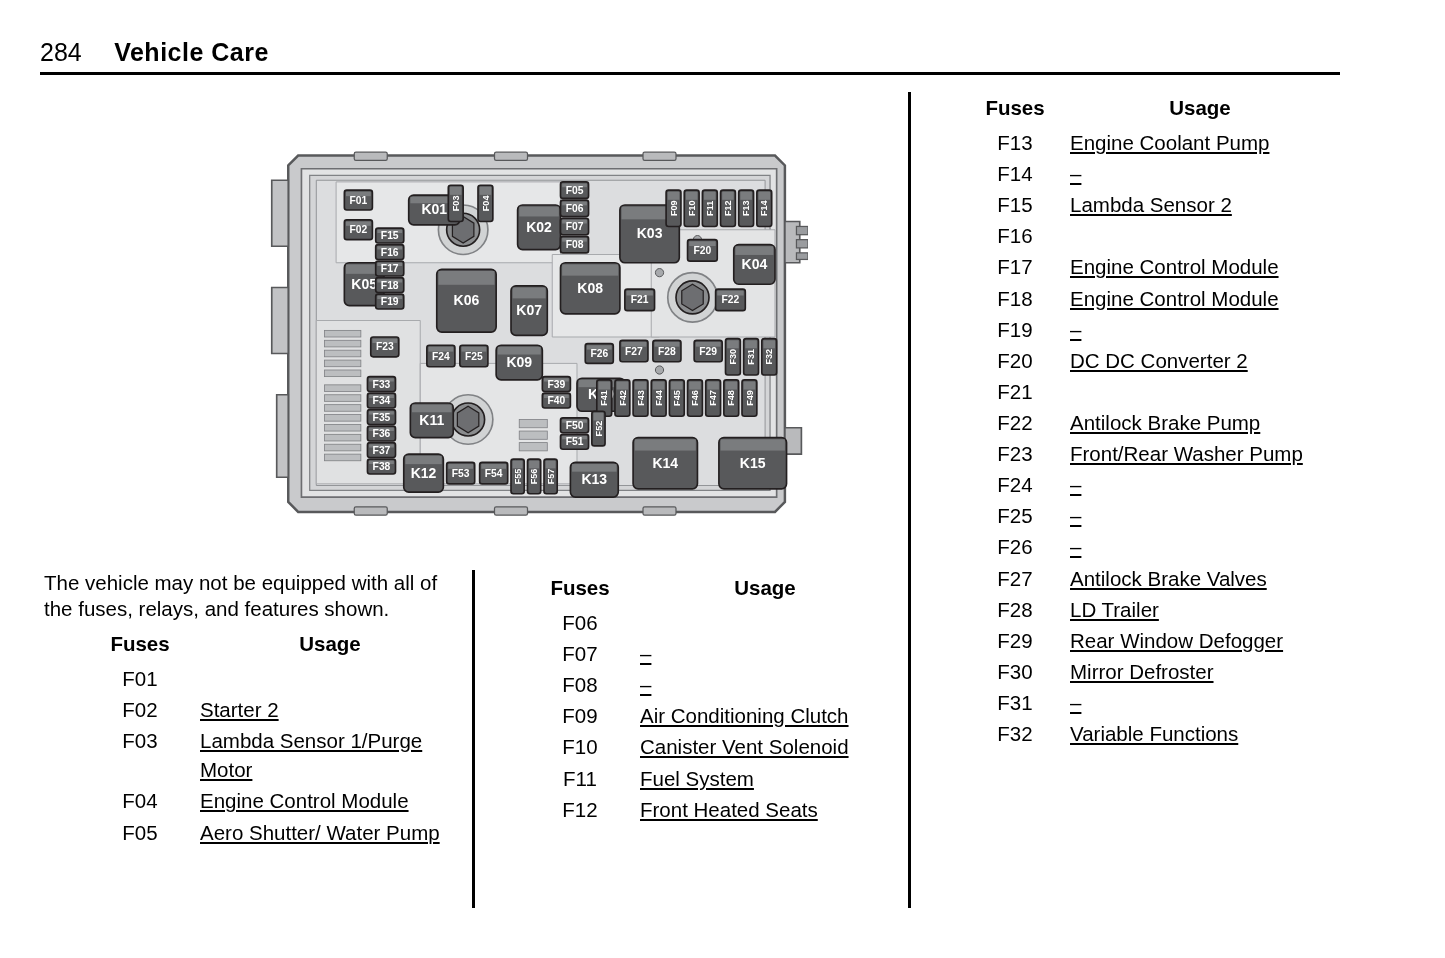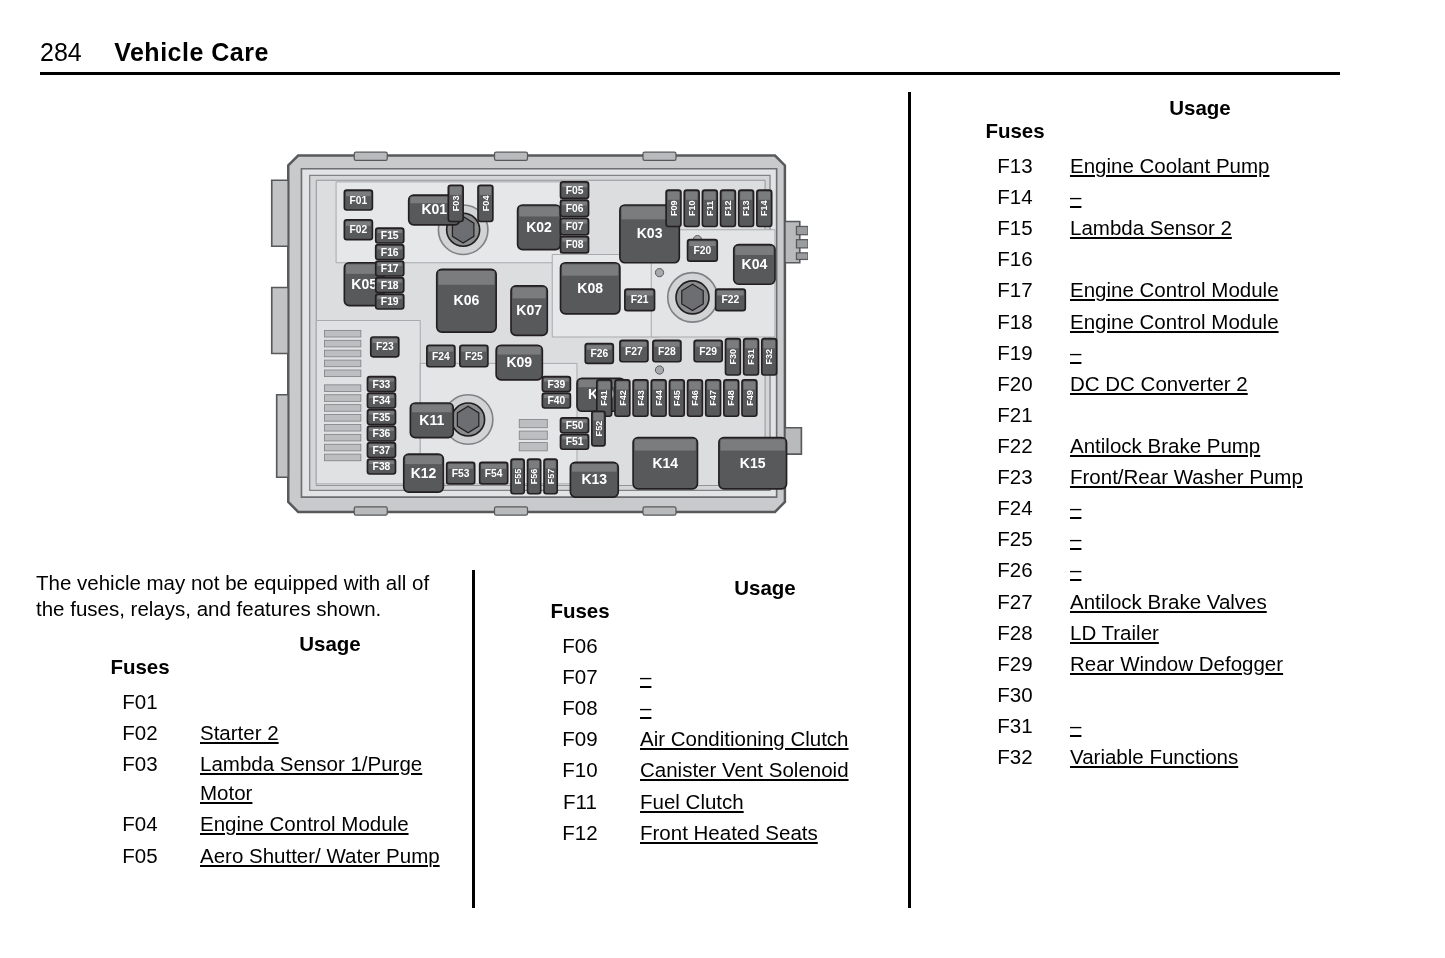--- a/index.html
+++ b/index.html
@@ -57,21 +57,21 @@
     font-weight: bold;
     text-anchor: middle;
     dominant-baseline: middle;
   }
   .lbl-k { font-size: 17px; }
   .lbl-f { font-size: 12.5px; }
   .lbl-f-sm { font-size: 11px; }
   
   #equip-note {
     position: absolute;
-    left: 36px;
+    left: 44px;
     top: 570px;
     width: 410px;
     font-size: 20.5px;
     line-height: 1.28;
   }
   
   .col {
     position: absolute;
     font-size: 20.5px;
   }
@@ -81,21 +81,20 @@
 
   .col-head {
     display: flex;
     font-weight: bold;
     font-size: 20.5px;
     margin-bottom: 8px;
   }
   .col-head .h-fuse {
     width: 120px;
     text-align: center;
-    margin-top: 23px;
   }
   .col-head .h-usage {
     flex: 1;
     text-align: center;
   }
   #col-3 .col-head .h-fuse { width: 110px; }
   #col-3 .col-head .h-usage { text-align: center; padding-right: 30px;}
 
   .row {
     display: flex;
@@ -623,21 +622,21 @@
       <div class="row">
         <div class="r-fuse">F09</div>
         <div class="r-usage">Air Conditioning Clutch</div>
       </div>
       <div class="row">
         <div class="r-fuse">F10</div>
         <div class="r-usage">Canister Vent Solenoid</div>
       </div>
       <div class="row">
         <div class="r-fuse">F11</div>
-        <div class="r-usage">Fuel Clutch</div>
+        <div class="r-usage">Fuel System</div>
       </div>
       <div class="row">
         <div class="r-fuse">F12</div>
         <div class="r-usage">Front Heated Seats</div>
       </div>
     </div>
 </div>
 
 <div class="col" id="col-3">
   <div class="col-head">
@@ -706,20 +705,21 @@
       <div class="row">
         <div class="r-fuse">F28</div>
         <div class="r-usage">LD Trailer</div>
       </div>
       <div class="row">
         <div class="r-fuse">F29</div>
         <div class="r-usage">Rear Window Defogger</div>
       </div>
       <div class="row">
         <div class="r-fuse">F30</div>
+        <div class="r-usage">Mirror Defroster</div>
       </div>
       <div class="row">
         <div class="r-fuse">F31</div>
         <div class="r-usage">–</div>
       </div>
       <div class="row">
         <div class="r-fuse">F32</div>
         <div class="r-usage">Variable Functions</div>
       </div>
     </div>

